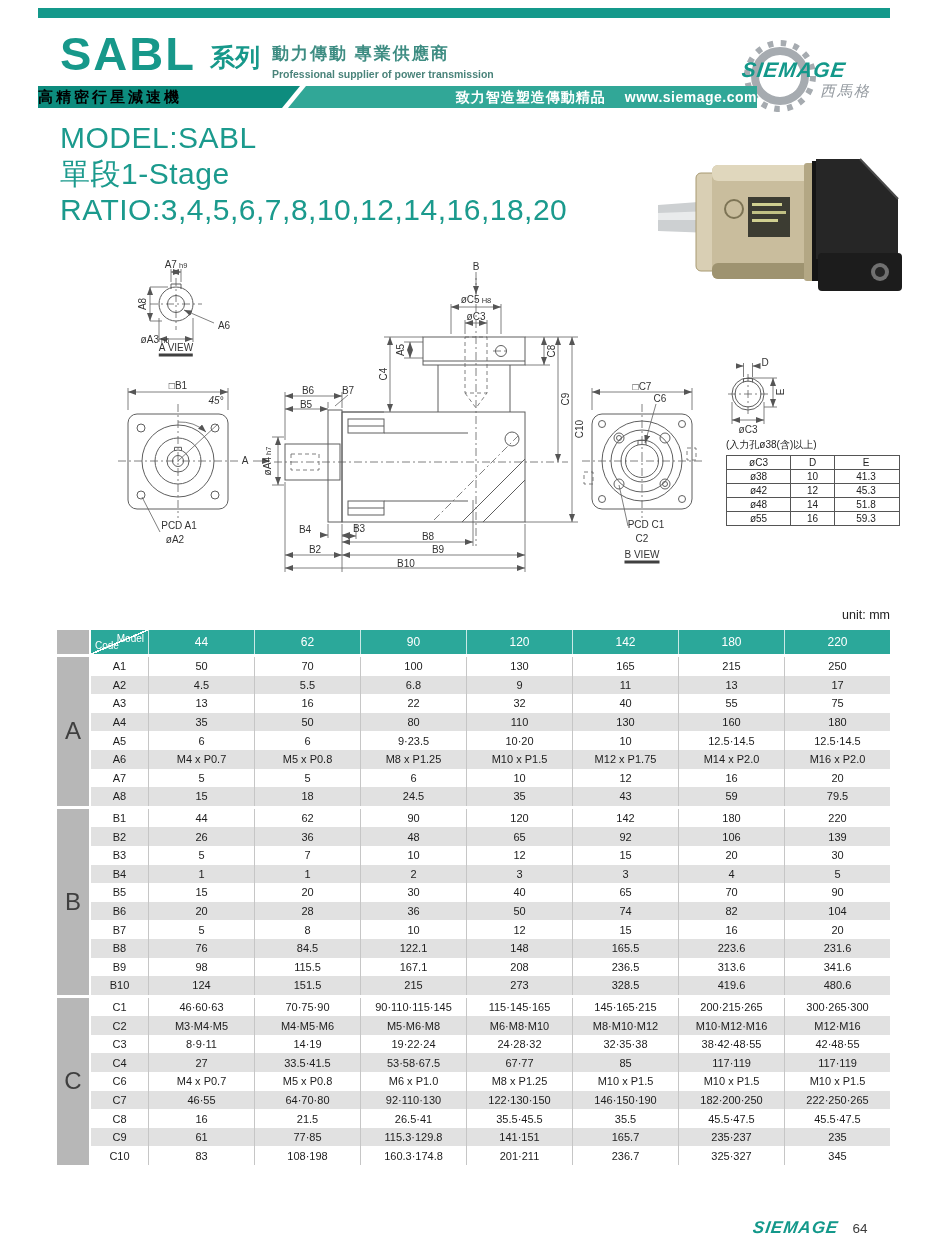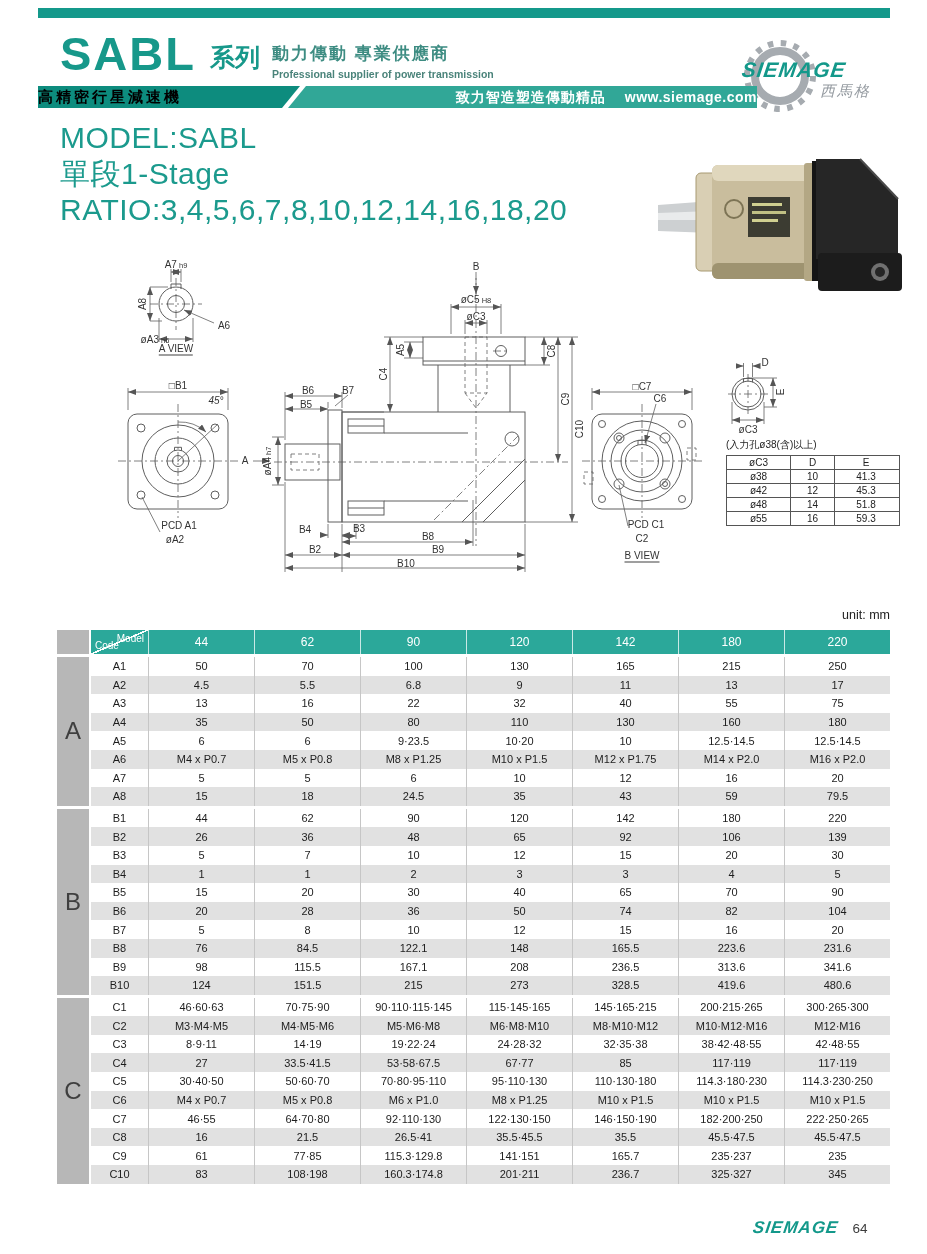--- a/index.html
+++ b/index.html
@@ -37,21 +37,21 @@
 
   
   .drawings{position:absolute;left:38px;top:252px;width:860px;height:358px;}
   .draw-svg{position:absolute;left:0;top:0;}
   .s{stroke:#5f5f5f;fill:none;stroke-width:1;}
   .s .cl{stroke-dasharray:8 3 2 3;stroke-width:0.8;}
   .s .hd{stroke-dasharray:4 3;stroke-width:0.8;}
   .s .dimln{stroke-width:0.8;}
   .dim{position:absolute;transform:translate(-50%,-50%);font-size:10px;color:#333;white-space:nowrap;}
   .dim.rot{transform:translate(-50%,-50%) rotate(-90deg);}
-  .dim.und{border-bottom:1px solid #404040;padding-bottom:1px;}
+  .dim.und{border-bottom:3px solid #404040;padding-bottom:1px;}
   .dim.ital{font-style:italic;}
   .dim small{font-size:7.5px;}
 
   .bore-table-wrap{position:absolute;left:688px;top:186px;width:176px;font-size:10px;color:#222;}
   .bore-title{margin-bottom:3px;letter-spacing:0;}
   .bore-table{border:1px solid #555;width:172px;}
   .btr{display:flex;height:13px;line-height:13px;}
   .btr:not(:last-child){border-bottom:1px solid #555;}
   .btc{text-align:center;box-sizing:border-box;}
   .btc:nth-child(1){width:64px;border-right:1px solid #555;}
@@ -619,30 +619,20 @@
             <div class="codecell">C4</div>
             <div class="vcell">27</div>
             <div class="vcell">33.5·41.5</div>
             <div class="vcell">53·58·67.5</div>
             <div class="vcell">67·77</div>
             <div class="vcell">85</div>
             <div class="vcell">117·119</div>
             <div class="vcell">117·119</div>
           </div>
           <div class="trow">
-            <div class="codecell">C5</div>
-            <div class="vcell">30·40·50</div>
-            <div class="vcell">50·60·70</div>
-            <div class="vcell">70·80·95·110</div>
-            <div class="vcell">95·110·130</div>
-            <div class="vcell">110·130·180</div>
-            <div class="vcell">114.3·180·230</div>
-            <div class="vcell">114.3·230·250</div>
-          </div>
-          <div class="trow">
             <div class="codecell">C6</div>
             <div class="vcell">M4 x P0.7</div>
             <div class="vcell">M5 x P0.8</div>
             <div class="vcell">M6 x P1.0</div>
             <div class="vcell">M8 x P1.25</div>
             <div class="vcell">M10 x P1.5</div>
             <div class="vcell">M10 x P1.5</div>
             <div class="vcell">M10 x P1.5</div>
           </div>
           <div class="trow">

